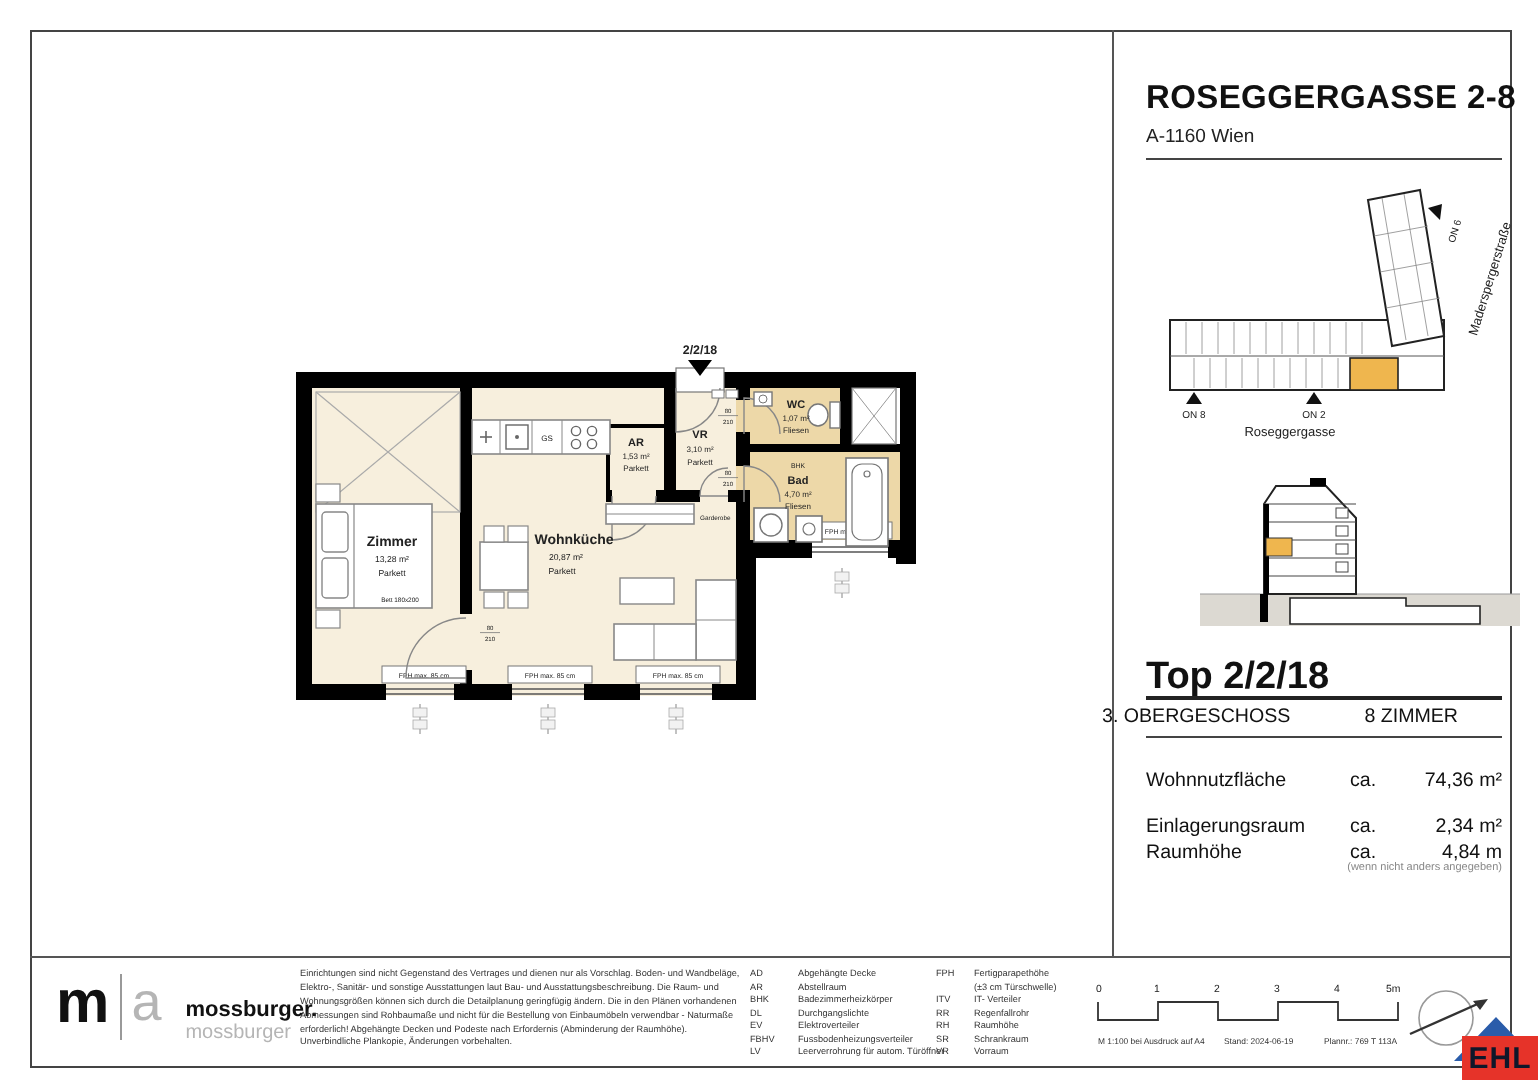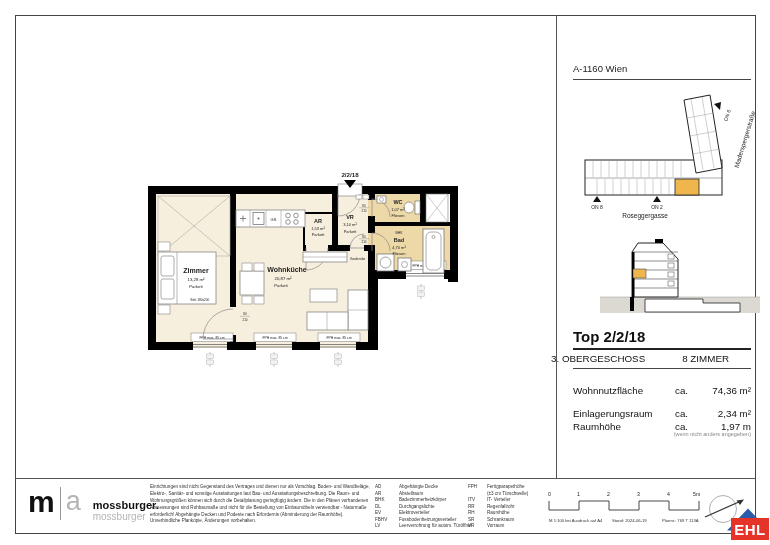--- a/index.html
+++ b/index.html
@@ -7,21 +7,21 @@
          font-family:"Liberation Sans",sans-serif;color:#111;}
   .abs{position:absolute;}
   #border{left:15px;top:15px;width:739px;height:517px;border:1px solid #444;}
   #vsep{left:556px;top:15px;width:1px;height:463px;background:#555;}
   #footline{left:15px;top:478px;width:740px;height:1px;background:#555;}
 
   
   #title{left:573px;top:40px;font-size:16.5px;font-weight:bold;letter-spacing:.2px;}
   #subtitle{left:573px;top:63px;font-size:9.5px;color:#222;}
   #titlerule{left:573px;top:79px;width:178px;height:1px;background:#444;}
-  #topheading{left:573px;top:328px;font-size:15px;font-weight:bold;}
+  #topheading{left:573px;top:328px;font-size:19px;font-weight:bold;}
   #toprule{left:573px;top:348px;width:178px;height:1.5px;background:#222;}
   #floorrow{left:551px;top:353px;width:178px;display:flex;justify-content:space-between;font-size:9.8px;}
   #floorrule{left:573px;top:368px;width:178px;height:1px;background:#444;}
   .inforow{left:573px;width:178px;display:flex;font-size:9.8px;align-items:center;}
   .inforow .lbl{flex:1;}
   .inforow .ca{width:24px;}
   .inforow .val{width:52px;text-align:right;}
   #note{left:573px;top:431px;width:178px;text-align:right;font-size:5.5px;color:#888;}
 
   
@@ -35,32 +35,33 @@
   #disclaimer{left:150px;top:484px;width:221px;font-size:4.6px;line-height:1.5;color:#333;}
   .abbrcol{top:484px;font-size:4.6px;line-height:6.55px;color:#333;}
   #abbr1{left:375px;}
   #abbr2{left:468px;}
   .abbrrow{display:flex;}
   #abbr1 .ab{width:24px;}
   #abbr2 .ab{width:19px;}
   .fineprint{top:518px;font-size:4.2px;color:#333;}
   #ehl{left:727px;top:495px;width:42px;height:48px;}
   #ehlbox{left:731px;top:518px;width:38px;height:22px;background:#e63329;display:flex;align-items:center;justify-content:center;
-          color:#ffffff;font-weight:bold;font-size:15px;letter-spacing:.5px;}
+          color:#0f172a;font-weight:bold;font-size:15px;letter-spacing:.5px;}
   svg{font-family:"Liberation Sans",sans-serif;}
   svg text{fill:#222;}
 </style>
 </head>
 <body>
 
 <div id="sheet">
   <div class="abs" id="border"></div>
   <div class="abs" id="vsep"></div>
   <div class="abs" id="footline"></div>
 
+  <div class="abs" id="title">ROSEGGERGASSE 2-8</div>
   <div class="abs" id="subtitle">A-1160 Wien</div>
   <div class="abs" id="titlerule"></div>
 
   <svg class="abs" style="left:560px;top:92px" width="205" height="130" viewBox="560 92 205 130">
     <g>
       <rect x="585" y="160" width="137" height="35" fill="#fff" stroke="#222" stroke-width="1"></rect>
       <line x1="585" y1="178" x2="722" y2="178" stroke="#555" stroke-width="0.5"></line>
       <g stroke="#888" stroke-width="0.4">
         <line x1="593" y1="161" x2="593" y2="177"></line>
           <line x1="601" y1="161" x2="601" y2="177"></line>
@@ -143,21 +144,21 @@
     <span class="val">74,36 m²</span>
   </div>
   <div class="abs inforow" style="top:408px">
     <span class="lbl">Einlagerungsraum</span>
     <span class="ca">ca.</span>
     <span class="val">2,34 m²</span>
   </div>
   <div class="abs inforow" style="top:421px">
     <span class="lbl">Raumhöhe</span>
     <span class="ca">ca.</span>
-    <span class="val">1,97 m</span>
+    <span class="val">4,84 m</span>
   </div>
   <div class="abs" id="note">(wenn nicht anders angegeben)</div>
 
   <svg class="abs" style="left:140px;top:163px" width="330" height="205" viewBox="140 163 330 205">
 
     <g>
       <rect x="150" y="188" width="226" height="160" fill="#f7efdd"></rect>
       <rect x="368" y="194" width="56" height="30" fill="#edd8a8"></rect>
       <rect x="368" y="226" width="82" height="44" fill="#edd8a8"></rect>
     </g>

